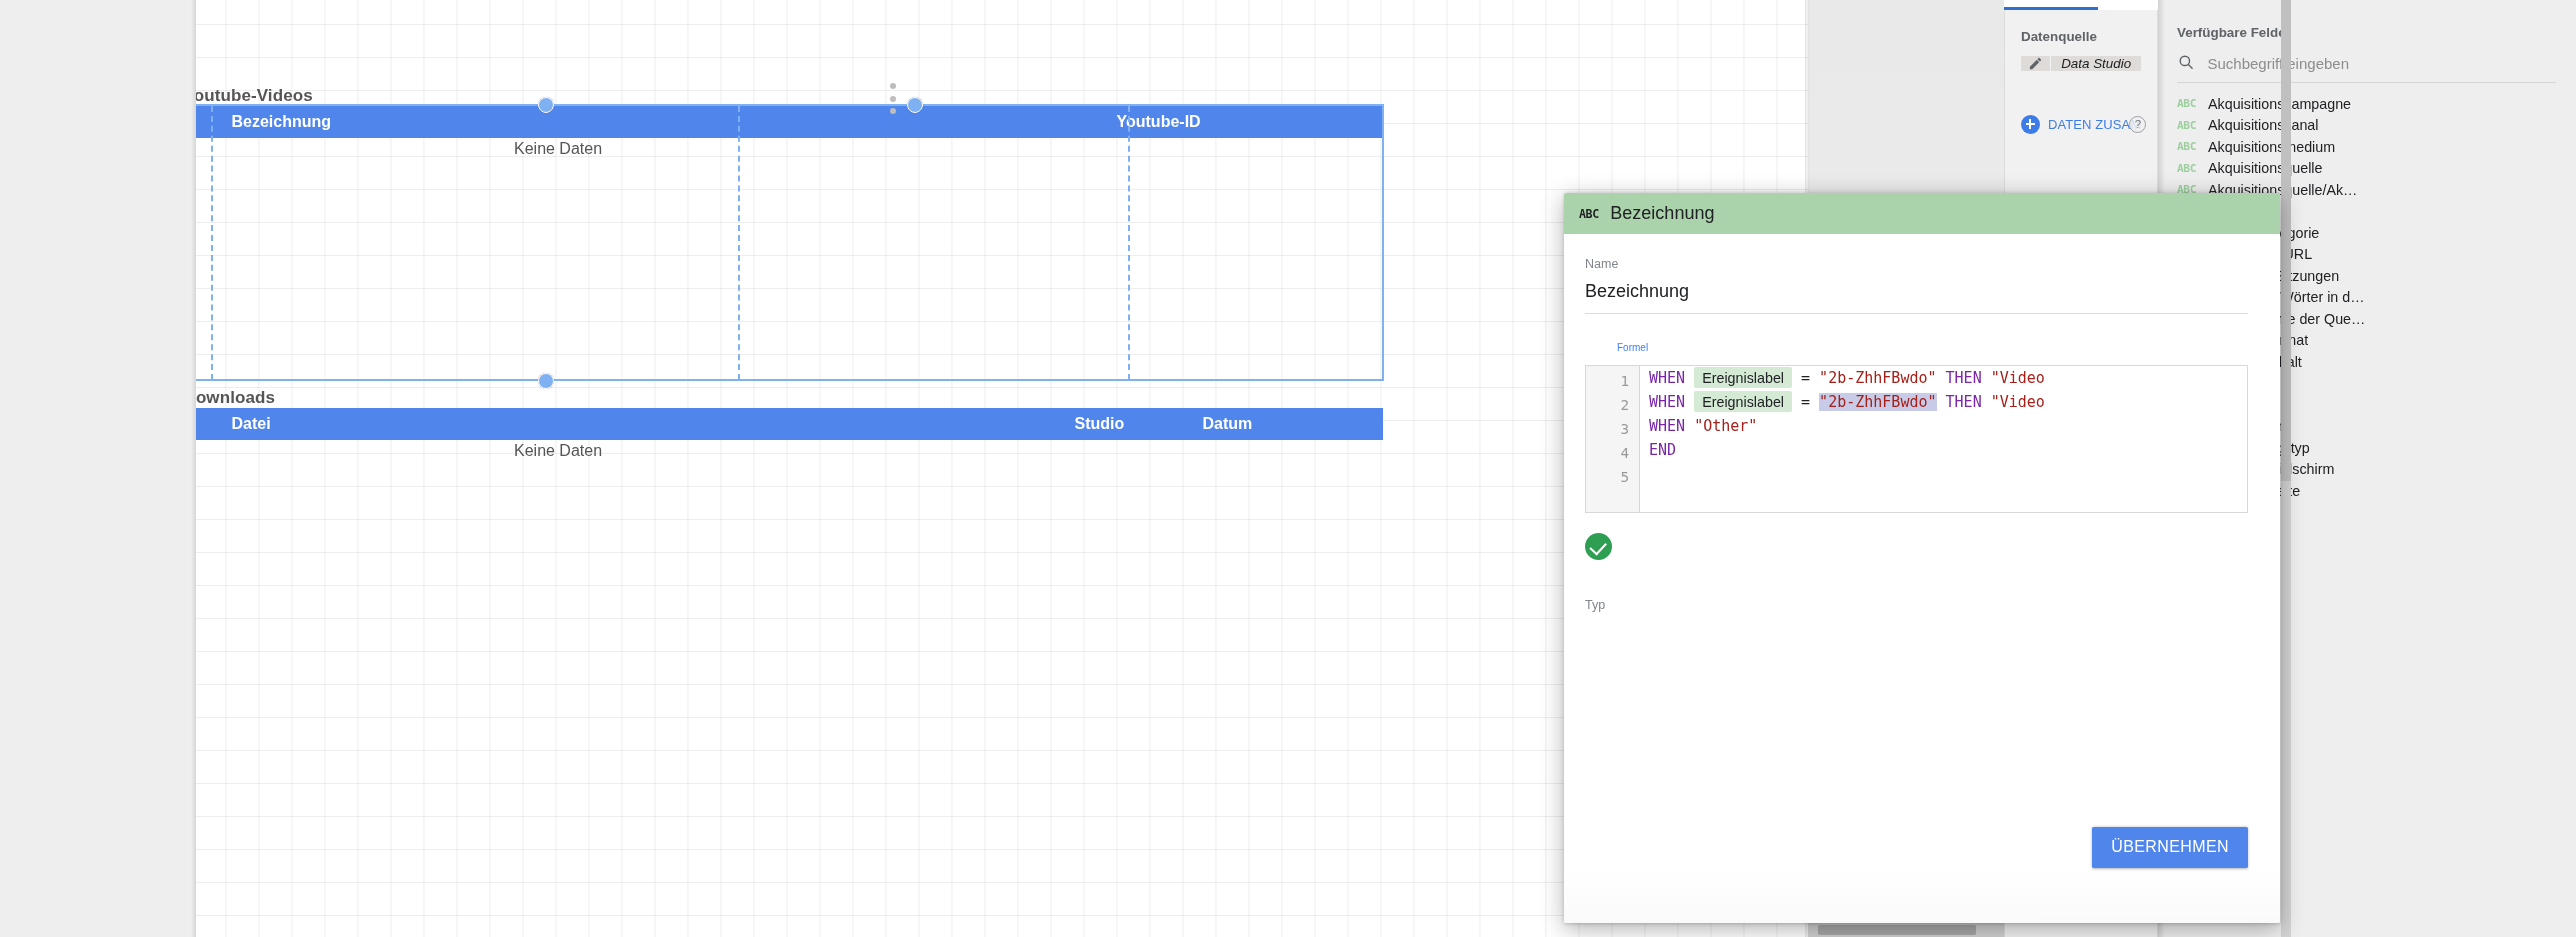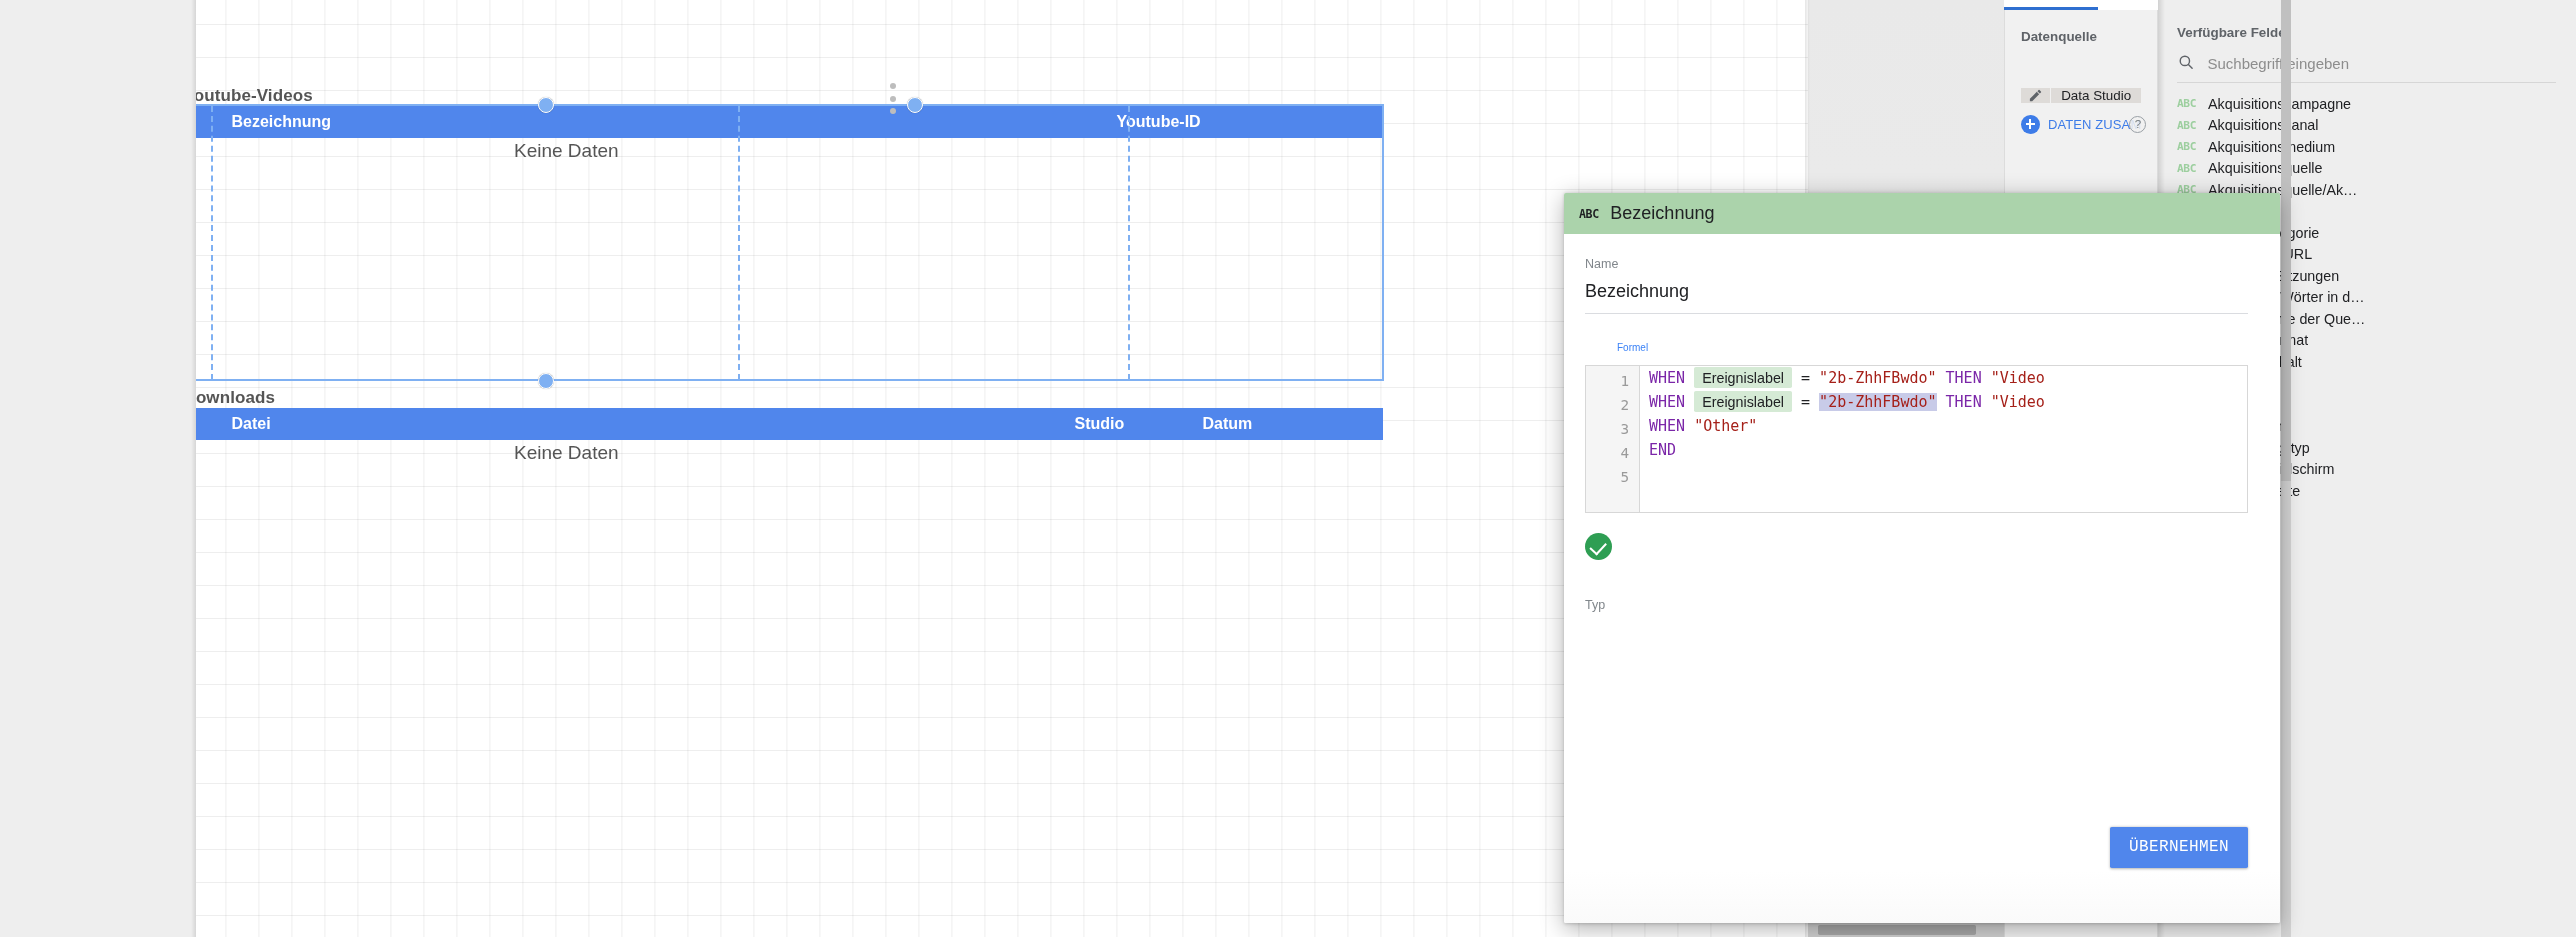--- a/index.html
+++ b/index.html
@@ -55,21 +55,21 @@
     height: 32px;
     display: flex; align-items: center;
     color: #ffffff;
   }
   .tbl-header .hcell {
     font-size: 16px; font-weight: bold; color: #fff;
     white-space: nowrap;
   }
   .tbl-nodata {
     position: absolute;
-    font-size: 19px; color: #555;
+    font-size: 16px; color: #555;
     white-space: nowrap;
     text-align: center;
   }
 
   
   .sel-frame {
     position: absolute;
     border: 2.7px solid #7fb0f2;
     pointer-events: none;
   }
@@ -99,22 +99,23 @@
   }
   .rpanel-tabline {
     position: absolute; left: 2004px; top: 7.2px; width: 94px; height: 3.6px;
     background: #2f6fd0;
   }
   .rpanel-inner { padding: 19.7px 16px 0 16px; }
   .rpanel-label {
     font-size: 13.4px; font-weight: bold; color: #5f6368; margin-bottom: 11.6px;
   }
   .ds-row {
-    display: flex; align-items: flex-end; height: 47px;
+    display: flex; align-items: flex-start; height: 47px;
     margin-bottom: 11.6px;
+    font-style: italic;
   }
   .ds-edit {
     width: 29.5px; background: #dedbd8; display:flex;align-items:center;justify-content:center;
     border-right: 1.8px solid #f1f1f1;
     cursor: pointer;
   }
   .ds-name {
     flex: 1; background: #dedbd8; display:flex; align-items:center;
     padding-left: 10.7px; font-size: 13.4px; color: #202124;
     white-space: nowrap; overflow: hidden;
@@ -280,21 +281,21 @@
   .caret { width:0;height:0;border-left:7.2px solid transparent;border-right:7.2px solid transparent;border-top:8px solid #202124; }
 
   .dlg-footer {
     position: absolute; left: 0; right: 0; bottom: 0; height: 116px;
     display: flex; align-items: flex-start; justify-content: flex-end;
     padding: 19.7px 32px 0 0;
     background: linear-gradient(to bottom, #ffffff 0%, #ffffff 55%, #fafafa 100%);
   }
   .apply-btn {
     background: #5086ec; color:#fff; border: none;
-    font-family: Liberation Mono, monospace;
+    font-family: Liberation Sans, sans-serif;
     font-size: 16px; letter-spacing: 0.4px;
     padding: 11.6px 19px; border-radius: 1.8px;
     box-shadow: 0 0.9px 2.7px rgba(0,0,0,.3);
     cursor: pointer;
   }
 
   .bottom-scrollbar {
     position: absolute; left: 1808px; top: 923px; width: 196px; height: 14.3px;
     background: #d0d0d0;
   }

